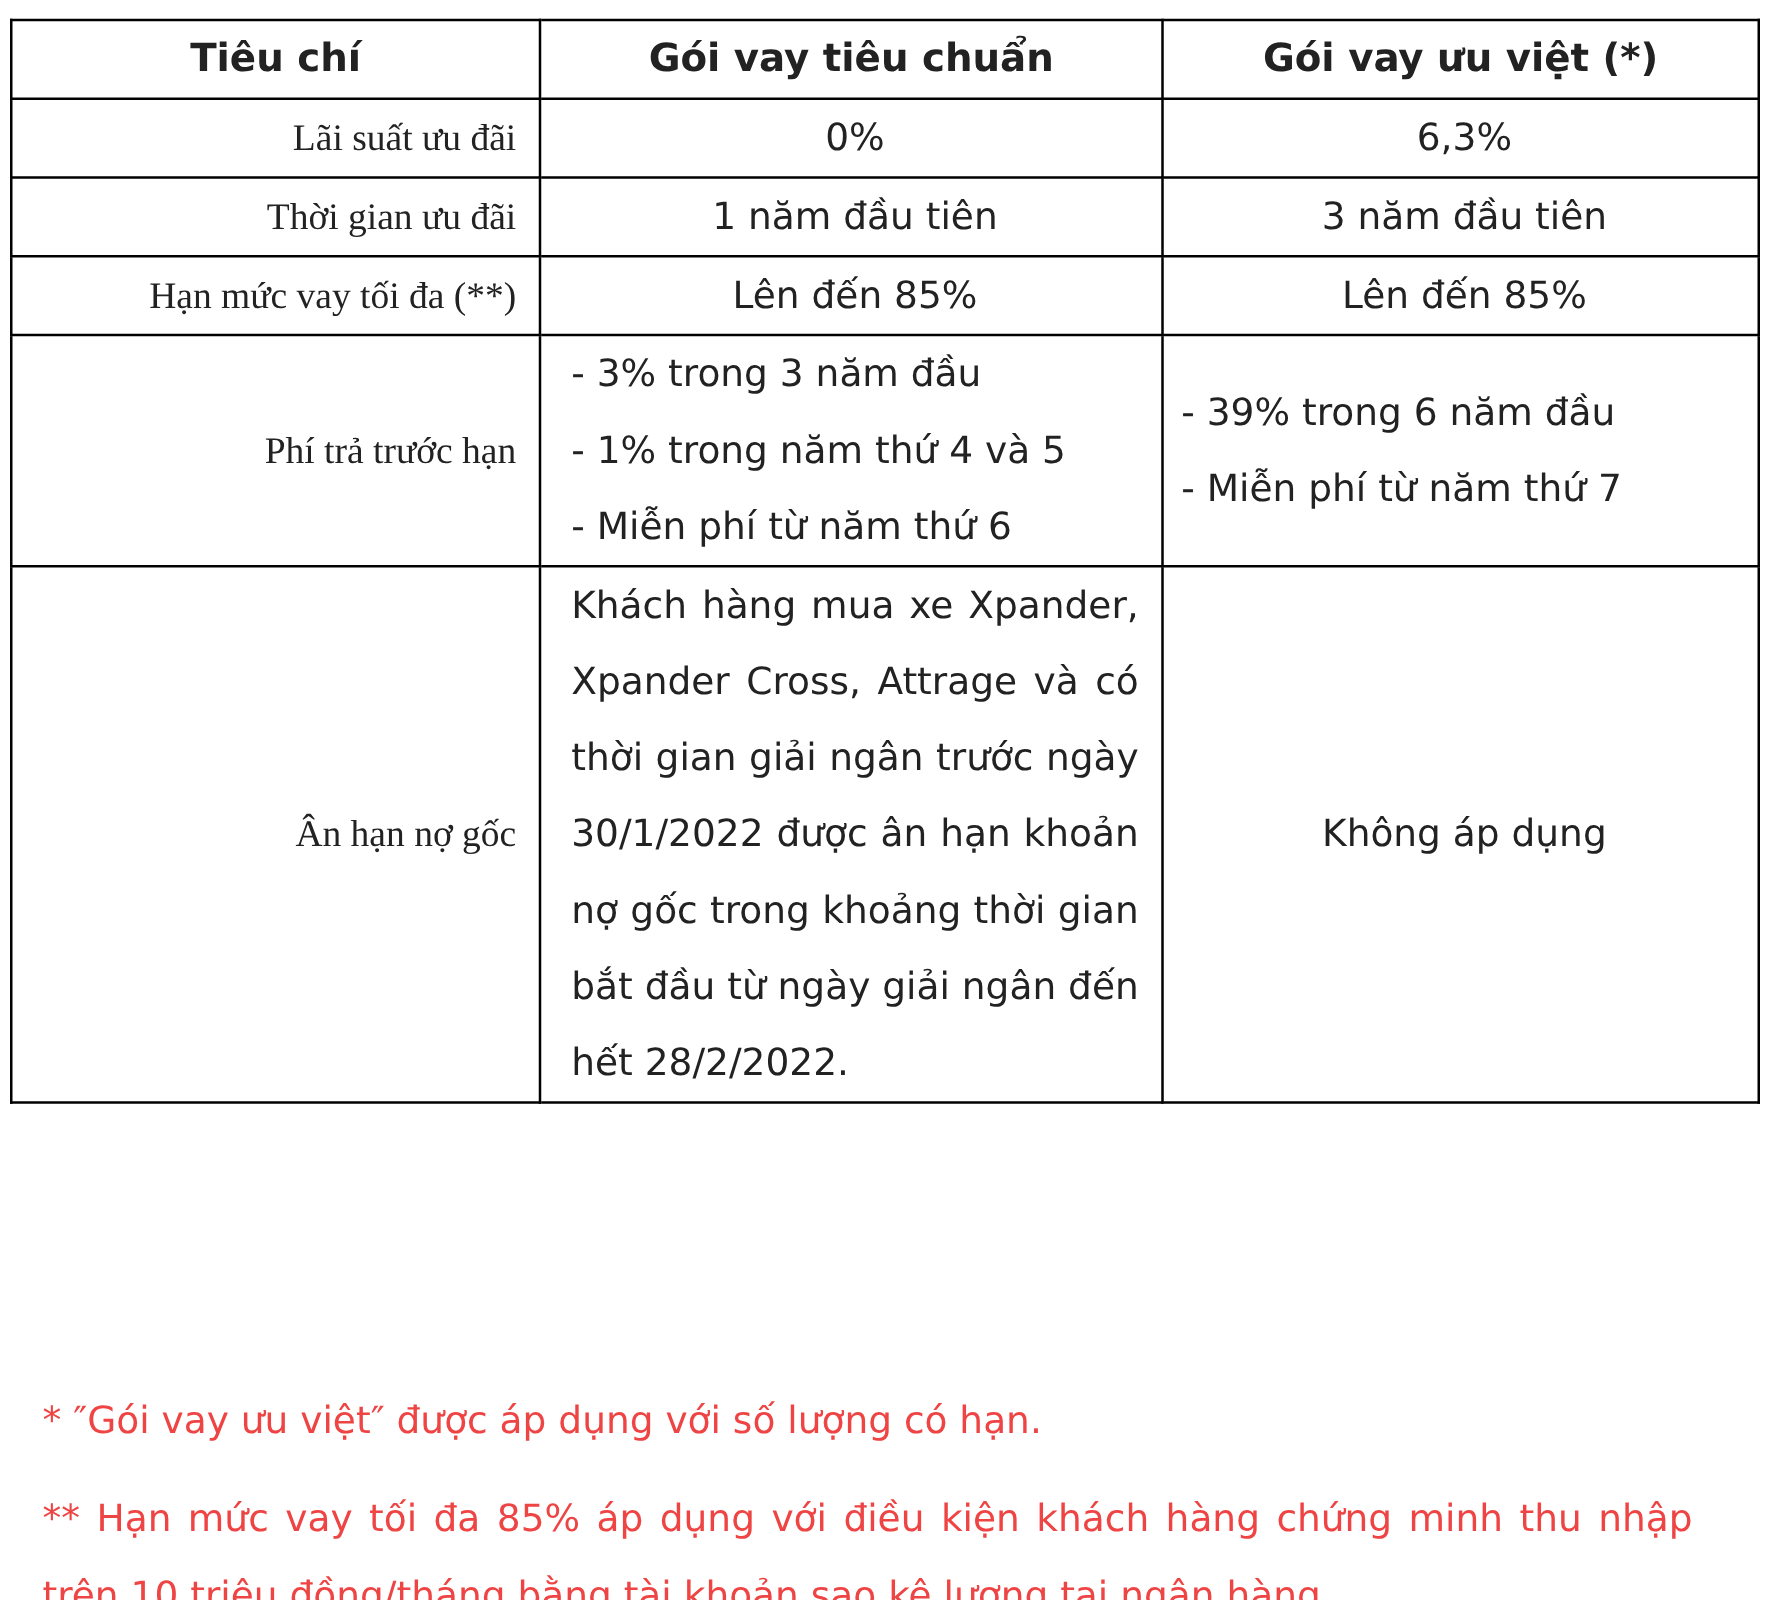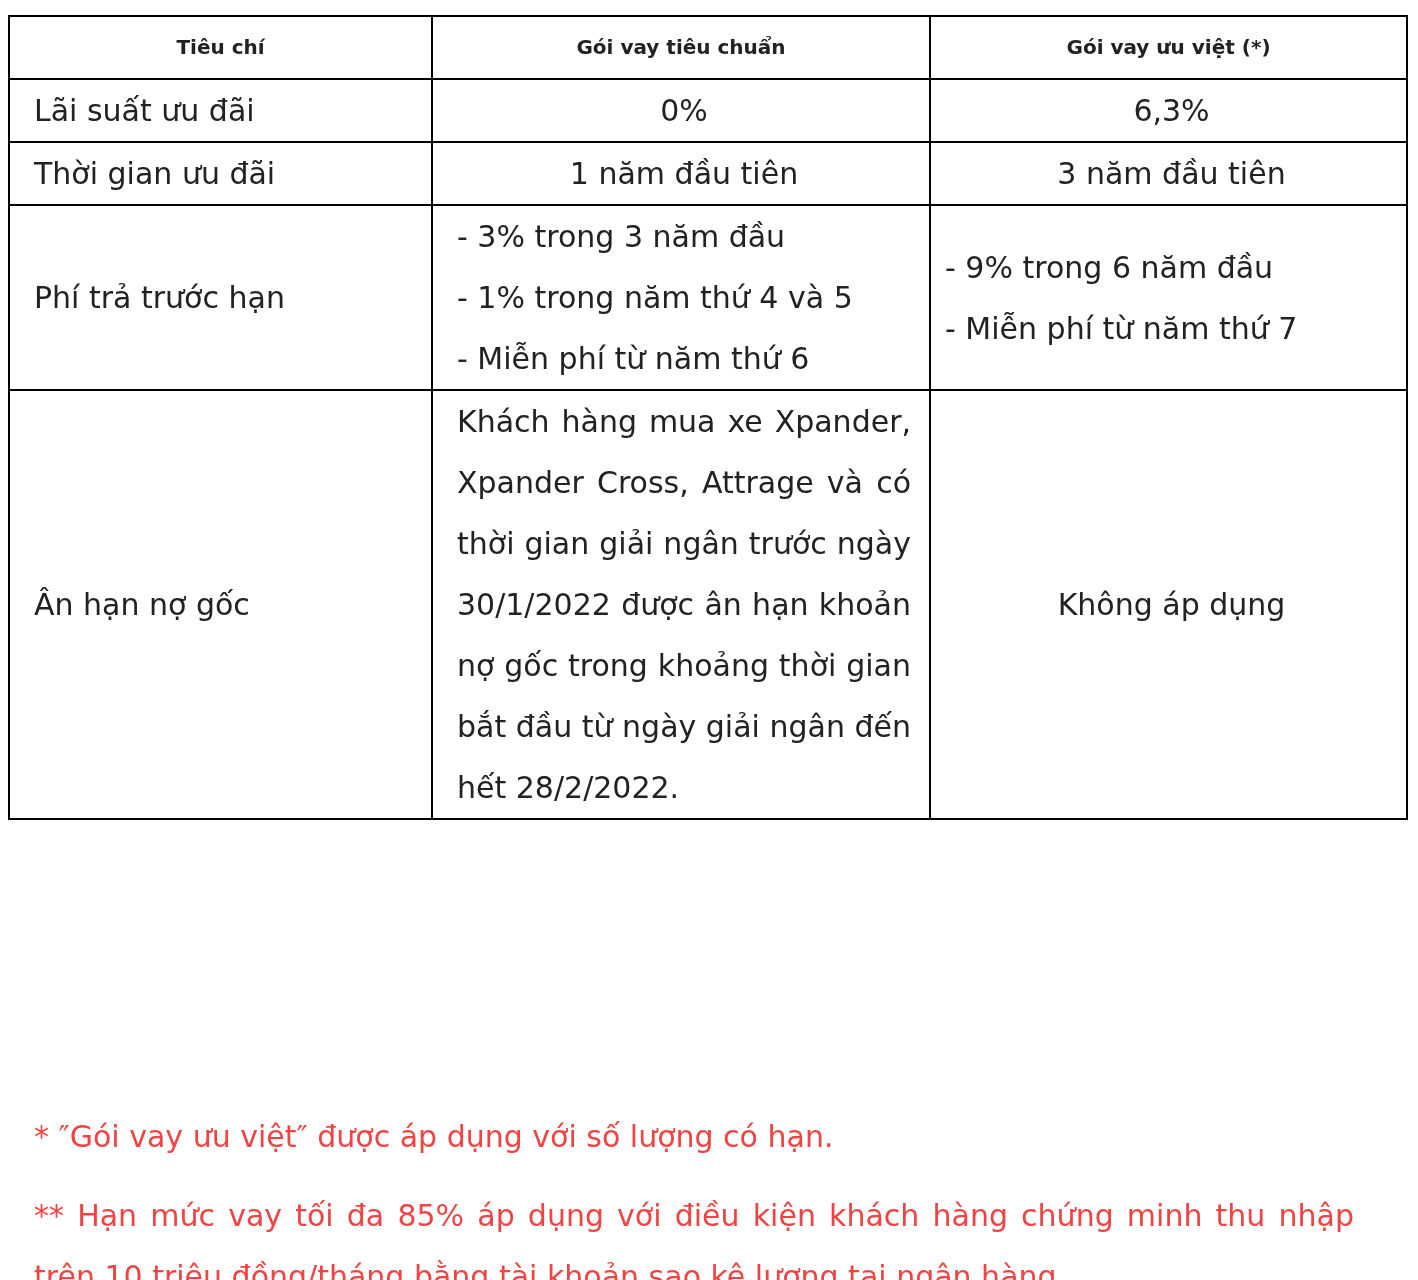--- a/index.html
+++ b/index.html
@@ -33,24 +33,24 @@
       padding: 0 18px 0 24px;
       line-height: 61px;
     }
     col.c1 { width: 423px; }
     col.c2 { width: 498px; }
     col.c3 { width: 477px; }
     table.cmp th {
       font-weight: bold;
       text-align: center;
       height: 60px;
-      font-size: 20px;
+      font-size: 31px;
       padding: 0 8px;
     }
-    td.label { text-align: left; padding-left: 24px; }
+    td.label { text-align: right; padding-left: 24px; font-family: Liberation Serif, serif; }
     td.center { text-align: center; padding: 0 8px; }
     td.list { text-align: left; padding-left: 24px; vertical-align: top; }
     td.list div { line-height: 61px; }
     td.just {
       text-align: justify;
       text-align-last: left;
       padding: 0 14px 0 24px;
       line-height: 61px;
     }
     tr.r1 td, tr.r2 td, tr.r4 td, tr.r5 td { height: 60px; }
@@ -95,29 +95,34 @@
       <tr class="r1">
         <td class="label">Lãi suất ưu đãi</td>
         <td class="center">0%</td>
         <td class="center">6,3%</td>
       </tr>
       <tr class="r2">
         <td class="label">Thời gian ưu đãi</td>
         <td class="center">1 năm đầu tiên</td>
         <td class="center">3 năm đầu tiên</td>
       </tr>
+      <tr class="r4">
+        <td class="label">Hạn mức vay tối đa (**)</td>
+        <td class="center">Lên đến 85%</td>
+        <td class="center">Lên đến 85%</td>
+      </tr>
       <tr class="r6">
         <td class="label">Phí trả trước hạn</td>
         <td class="list">
           <div>- 3% trong 3 năm đầu</div>
           <div>- 1% trong năm thứ 4 và 5</div>
           <div>- Miễn phí từ năm thứ 6</div>
         </td>
         <td class="list" style="padding-left:14px;">
-          <div>- 9% trong 6 năm đầu</div>
+          <div>- 39% trong 6 năm đầu</div>
           <div>- Miễn phí từ năm thứ 7</div>
         </td>
       </tr>
       <tr class="r7">
         <td class="label">Ân hạn nợ gốc</td>
         <td class="just">Khách hàng mua xe Xpander, Xpander Cross, Attrage và có thời gian giải ngân trước ngày 30/1/2022 được ân hạn khoản nợ gốc trong khoảng thời gian bắt đầu từ ngày giải ngân đến hết 28/2/2022.</td>
         <td class="center">Không áp dụng</td>
       </tr>
     </tbody>
   </table>

